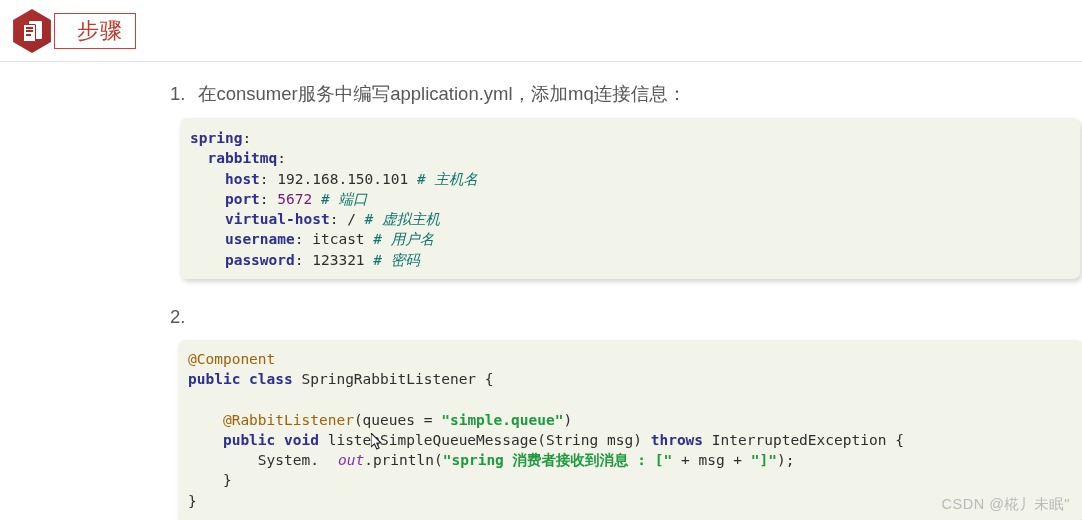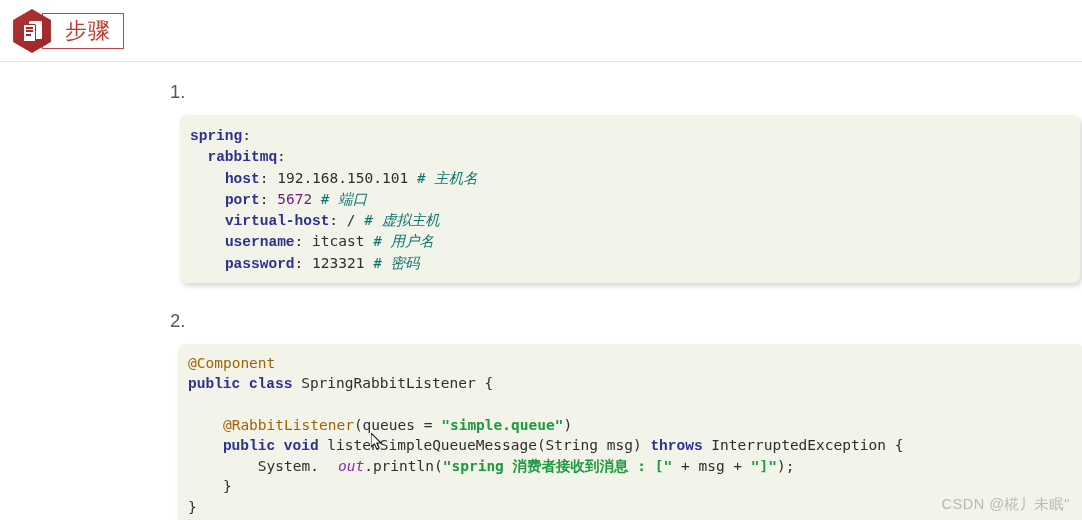--- a/index.html
+++ b/index.html
@@ -31,20 +31,21 @@
     bottom: 0;
     height: 1px;
     background: #e3e3e3;
   }
 
   .badge {
     display: flex;
     align-items: center;
     position: relative;
     height: 44px;
+    gap: 12px;
   }
   .badge-hex {
     position: relative;
     z-index: 2;
     width: 44px;
     height: 44px;
     background: #a52a2a;
     background: linear-gradient(135deg, #b03535 0%, #9c2525 100%);
     clip-path: polygon(50% 0%, 93% 25%, 93% 75%, 50% 100%, 7% 75%, 7% 25%);
     display: flex;
@@ -158,21 +159,21 @@
   }
   .code-card.java {
     width: 905px;
     margin-left: 158px;
     padding: 9px 0 11px 0;
     line-height: 20.2px;
   }
   .code-line { padding-left: 10px; }
 
   
-  .k-key   { color: #2e2f8f; font-weight: bold; font-family: Liberation Mono, monospace; }   
+  .k-key   { color: #2e2f8f; font-weight: bold; }   
   .k-num   { color: #701a75; }                       
   .k-plain { color: #2e2e2e; }
   .k-cmt   { color: #0f766e; font-style: italic; }
   .k-anno  { color: #a16207; }                       
   .k-str   { color: #1f9a3f; font-weight: bold; }    
   .k-field { color: #8b2fa8; font-style: italic; margin-left: 19px; }
 
   
   .cursor {
     position: absolute;
@@ -214,20 +215,21 @@
     </div>
   </div>
   <div class="header-rule"></div>
 </div>
 
 <div class="content">
 
   <div class="step1-wrap">
     <div class="step-line">
       <span class="step-num">1.</span>
+      <span class="step-text">在consumer服务中编写application.yml，添加mq连接信息：</span>
     </div>
     <div class="code-card yaml" style="background: rgb(242, 243, 233);"><div class="code-line"><span class="k-key">spring</span><span class="k-plain">:</span></div><div class="code-line"><span class="k-plain">  </span><span class="k-key">rabbitmq</span><span class="k-plain">:</span></div><div class="code-line"><span class="k-plain">    </span><span class="k-key">host</span><span class="k-plain">: 192.168.150.101 </span><span class="k-cmt"># 主机名</span></div><div class="code-line"><span class="k-plain">    </span><span class="k-key">port</span><span class="k-plain">: </span><span class="k-num">5672</span><span class="k-plain"> </span><span class="k-cmt"># 端口</span></div><div class="code-line"><span class="k-plain">    </span><span class="k-key">virtual-host</span><span class="k-plain">: / </span><span class="k-cmt"># 虚拟主机</span></div><div class="code-line"><span class="k-plain">    </span><span class="k-key">username</span><span class="k-plain">: itcast </span><span class="k-cmt"># 用户名</span></div><div class="code-line"><span class="k-plain">    </span><span class="k-key">password</span><span class="k-plain">: 123321 </span><span class="k-cmt"># 密码</span></div></div>
   </div>
 
   <div class="step2-wrap">
     <div class="step-line">
       <span class="step-num">2.</span>
     </div>
     <div class="code-card java" style="background: rgb(242, 243, 233);"><div class="code-line"><span class="k-anno">@Component</span></div><div class="code-line"><span class="k-key">public class</span><span class="k-plain"> SpringRabbitListener {</span></div><div class="code-line">&nbsp;</div><div class="code-line"><span class="k-plain">    </span><span class="k-anno">@RabbitListener</span><span class="k-plain">(queues = </span><span class="k-str">"simple.queue"</span><span class="k-plain">)</span></div><div class="code-line"><span class="k-plain">    </span><span class="k-key">public void</span><span class="k-plain"> listenSimpleQueueMessage(String msg) </span><span class="k-key">throws</span><span class="k-plain"> InterruptedException {</span></div><div class="code-line"><span class="k-plain">        System.</span><span class="k-field">out</span><span class="k-plain">.println(</span><span class="k-str">"spring 消费者接收到消息 : ["</span><span class="k-plain"> + msg + </span><span class="k-str">"]"</span><span class="k-plain">);</span></div><div class="code-line"><span class="k-plain">    }</span></div><div class="code-line"><span class="k-plain">}</span></div></div>
   </div>

